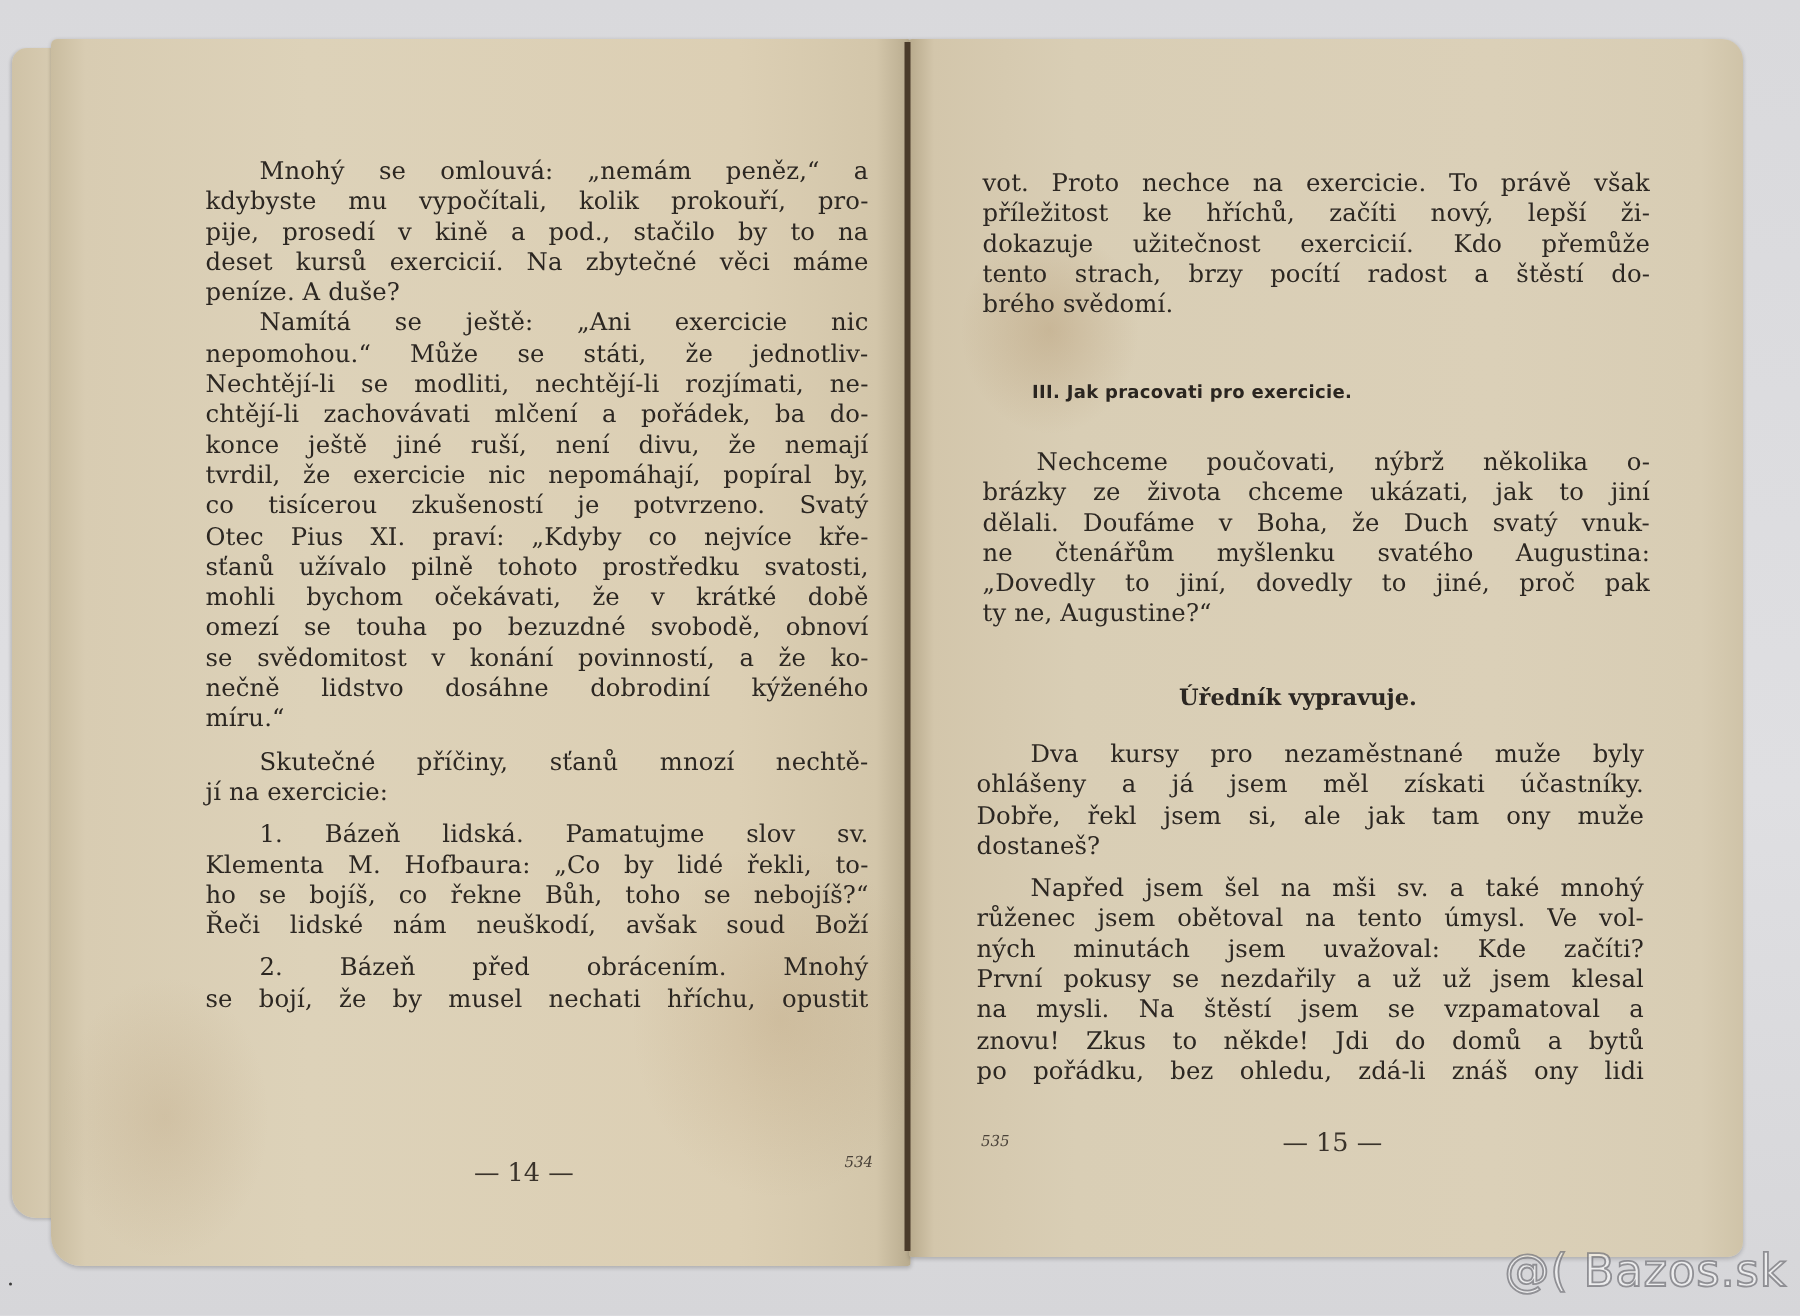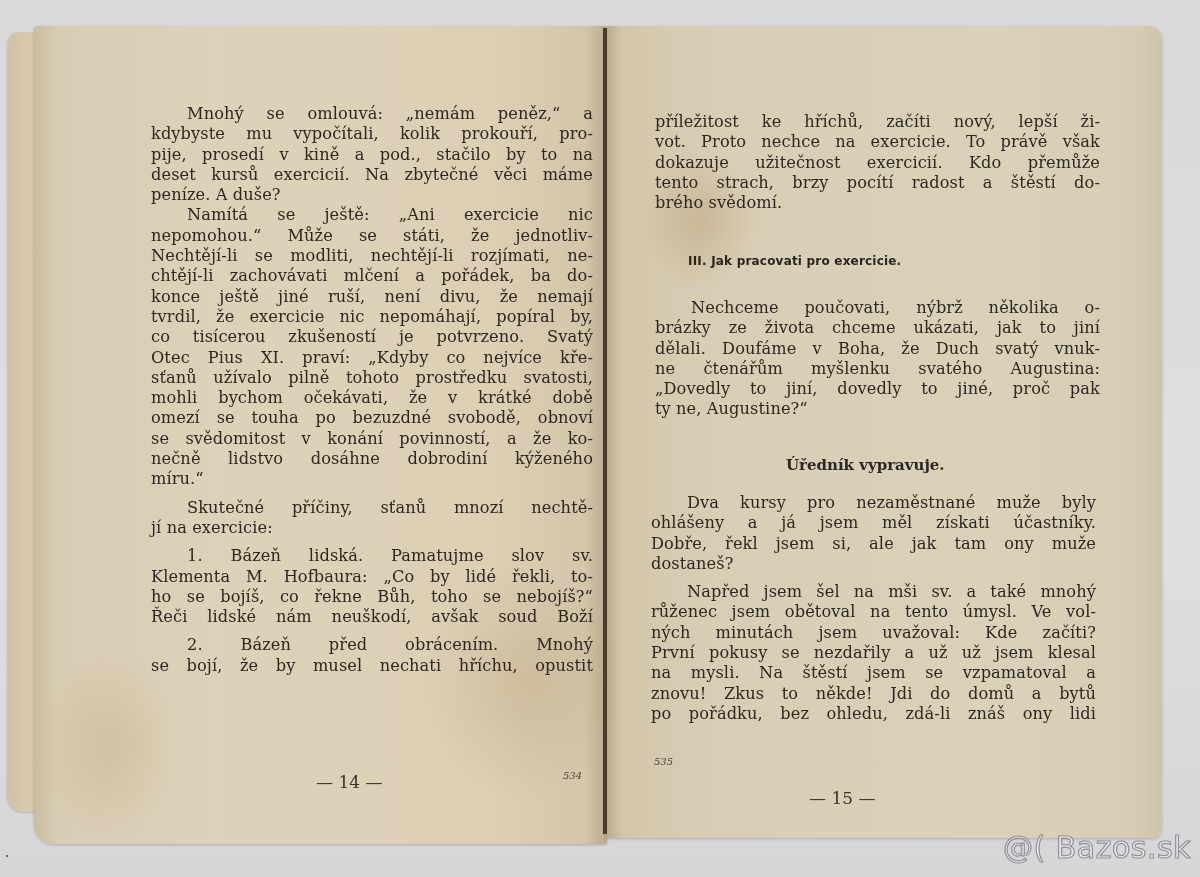--- a/index.html
+++ b/index.html
@@ -143,21 +143,21 @@
 
 <div class="left-stack"></div>
 <div class="left-page"></div>
 <div class="right-page"></div>
 <div class="spine"></div>
 
 <div class="stain" style="left:640px;top:150px;width:120px;height:140px;"></div>
 <div class="stain" style="left:420px;top:560px;width:200px;height:240px;opacity:0.7;"></div>
 <div class="stain" style="left:40px;top:650px;width:140px;height:190px;opacity:0.6;"></div>
 
-<div class="text-block" id="left-text" style="left:151px; top:104px; width:442px;">
+<div class="text-block" id="left-text" style="left:137px; top:104px; width:442px;">
     <span class="line" style="padding-left: 36px;">Mnohý se omlouvá: „nemám peněz,“ a</span>
     <span class="line">kdybyste mu vypočítali, kolik prokouří, pro-</span>
     <span class="line">pije, prosedí v kině a pod., stačilo by to na</span>
     <span class="line">deset kursů exercicií. Na zbytečné věci máme</span>
     <span class="line last">peníze. A duše?</span>
     <span class="line" style="padding-left: 36px;">Namítá se ještě: „Ani exercicie nic</span>
     <span class="line">nepomohou.“ Může se státi, že jednotliv-</span>
     <span class="line">Nechtějí-li se modliti, nechtějí-li rozjímati, ne-</span>
     <span class="line">chtějí-li zachovávati mlčení a pořádek, ba do-</span>
     <span class="line">konce ještě jiné ruší, není divu, že nemají</span>
@@ -180,22 +180,22 @@
     <span class="line">Řeči lidské nám neuškodí, avšak soud Boží</span>
     <div class="gap"></div>
     <span class="line" style="padding-left: 36px;">2. Bázeň před obrácením. Mnohý</span>
     <span class="line">se bojí, že by musel nechati hříchu, opustit</span>
   </div>
 
 <div class="page-number" style="left:316px; top:772px;">— 14 —</div>
 <div class="signature-mark" style="left:563px; top:770px;">534</div>
 
 <div class="text-block" id="right-text-top" style="left:655px; top:112px; width:445px;">
+    <span class="line">vot. Proto nechce na exercicie. To právě však</span>
     <span class="line">příležitost ke hříchů, začíti nový, lepší ži-</span>
-    <span class="line">vot. Proto nechce na exercicie. To právě však</span>
     <span class="line">dokazuje užitečnost exercicií. Kdo přemůže</span>
     <span class="line">tento strach, brzy pocítí radost a štěstí do-</span>
     <span class="line last">brého svědomí.</span>
   </div>
 
 <div class="section-heading">III. Jak pracovati pro exercicie.</div>
 
 <div class="text-block" id="right-text-middle" style="left:655px; top:298px; width:445px;">
     <span class="line" style="padding-left: 36px;">Nechceme poučovati, nýbrž několika o-</span>
     <span class="line">brázky ze života chceme ukázati, jak to jiní</span>
@@ -215,18 +215,18 @@
     <div class="gap"></div>
     <span class="line" style="padding-left: 36px;">Napřed jsem šel na mši sv. a také mnohý</span>
     <span class="line">růženec jsem obětoval na tento úmysl. Ve vol-</span>
     <span class="line">ných minutách jsem uvažoval: Kde začíti?</span>
     <span class="line">První pokusy se nezdařily a už už jsem klesal</span>
     <span class="line">na mysli. Na štěstí jsem se vzpamatoval a</span>
     <span class="line">znovu! Zkus to někde! Jdi do domů a bytů</span>
     <span class="line">po pořádku, bez ohledu, zdá-li znáš ony lidi</span>
   </div>
 
-<div class="page-number" style="left:809px; top:752px;margin-top:36px;">— 15 —</div>
+<div class="page-number" style="left:855px; top:752px;">— 15 —</div>
 <div class="signature-mark" style="left:654px; top:756px;">535</div>
 
 <div class="dot" style="left:6px;top:855px;width:2px;height:2px;"></div>
 
 <div class="watermark">@( Bazos.sk</div>
 
 </body></html>

